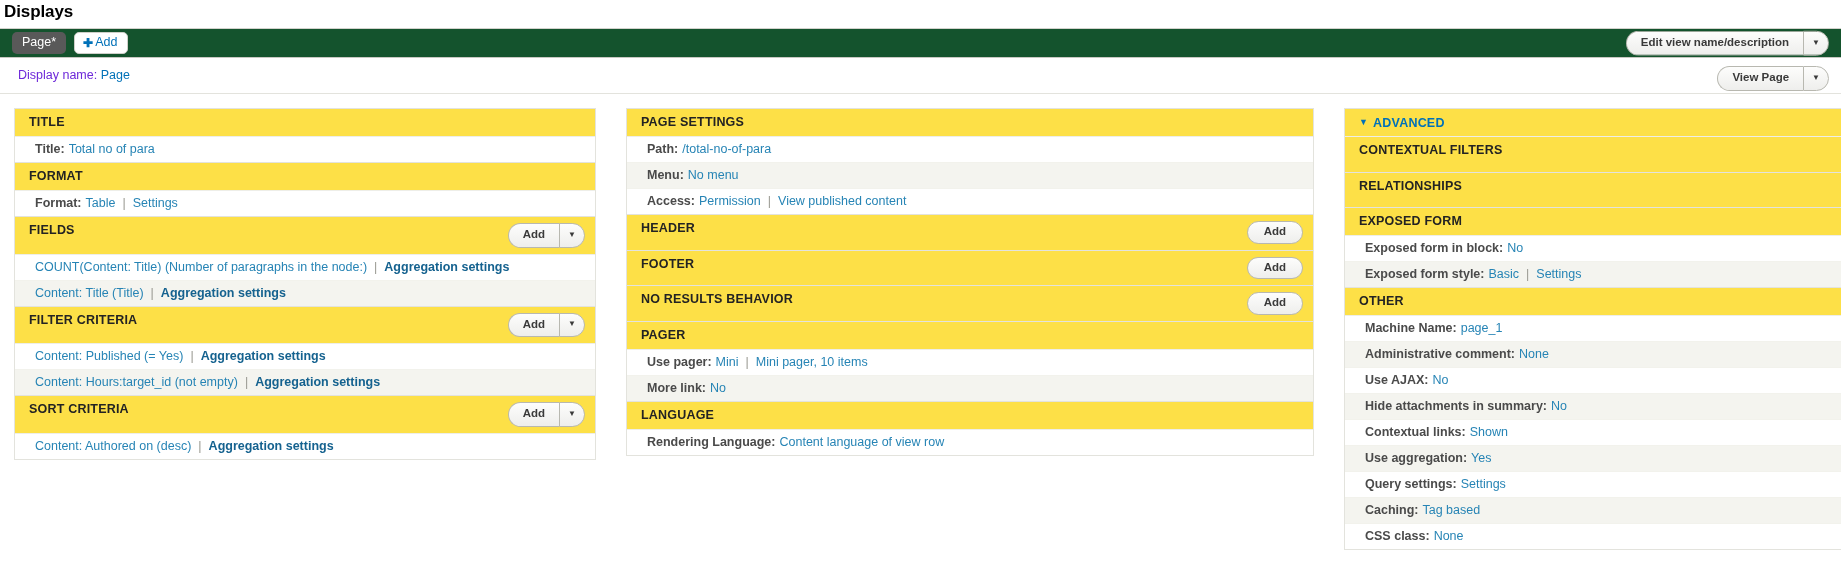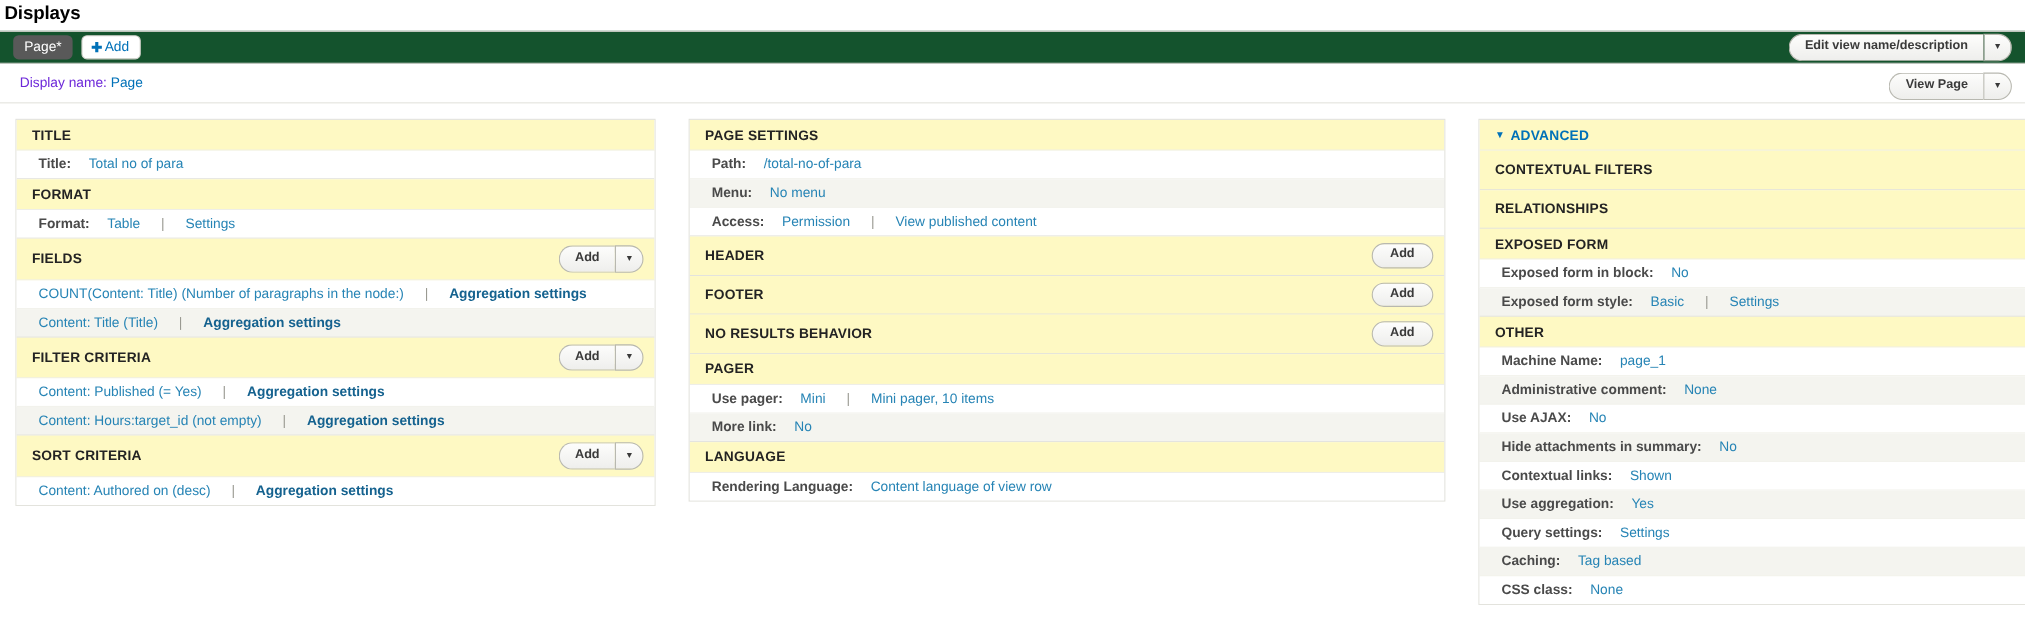--- a/index.html
+++ b/index.html
@@ -123,25 +123,24 @@
 
   .panel {
     border: 1px solid #e3e3dd;
     background: #ffffff;
     overflow: hidden;
   }
 
   
   .sec-head {
     display: flex;
-    align-items: center;
     justify-content: space-between;
     padding: 6px 10px 6px 14px;
     border-bottom: 1px solid #eeeee8;
-    background: #fef9c3;
+    background: #fde047;
     min-height: 28px;
   }
   .sec-head-title {
     font-size: 12.5px;
     font-weight: bold;
     color: #232323;
     letter-spacing: 0.2px;
   }
   .sec-head.advanced { border-bottom: 1px solid #eeeee8; }
   .sec-head-title.adv {
@@ -154,21 +153,21 @@
 
   
   .item-row {
     padding: 5px 14px 6px 20px;
     font-size: 12.5px;
     border-bottom: 1px solid #f2f2ec;
     background: #ffffff;
     display: flex;
     align-items: flex-start;
     flex-wrap: wrap;
-    gap: 12px;
+    gap: 0;
     min-height: 25px;
   }
   .item-row.zebra { background: #f4f4ef; }
   .item-row:last-child { border-bottom: none; }
   .sep { color: #9a9a92; padding: 0 7px; }
   .strong-link { color: #15628f; font-weight: bold; cursor: pointer; }
   .plain-link  { color: #2684b5; cursor: pointer; }
   .val-link    { color: #2684b5; cursor: pointer; }
   .row-label   { font-weight: bold; color: #4a4a4a; padding-right: 4px; }
 

